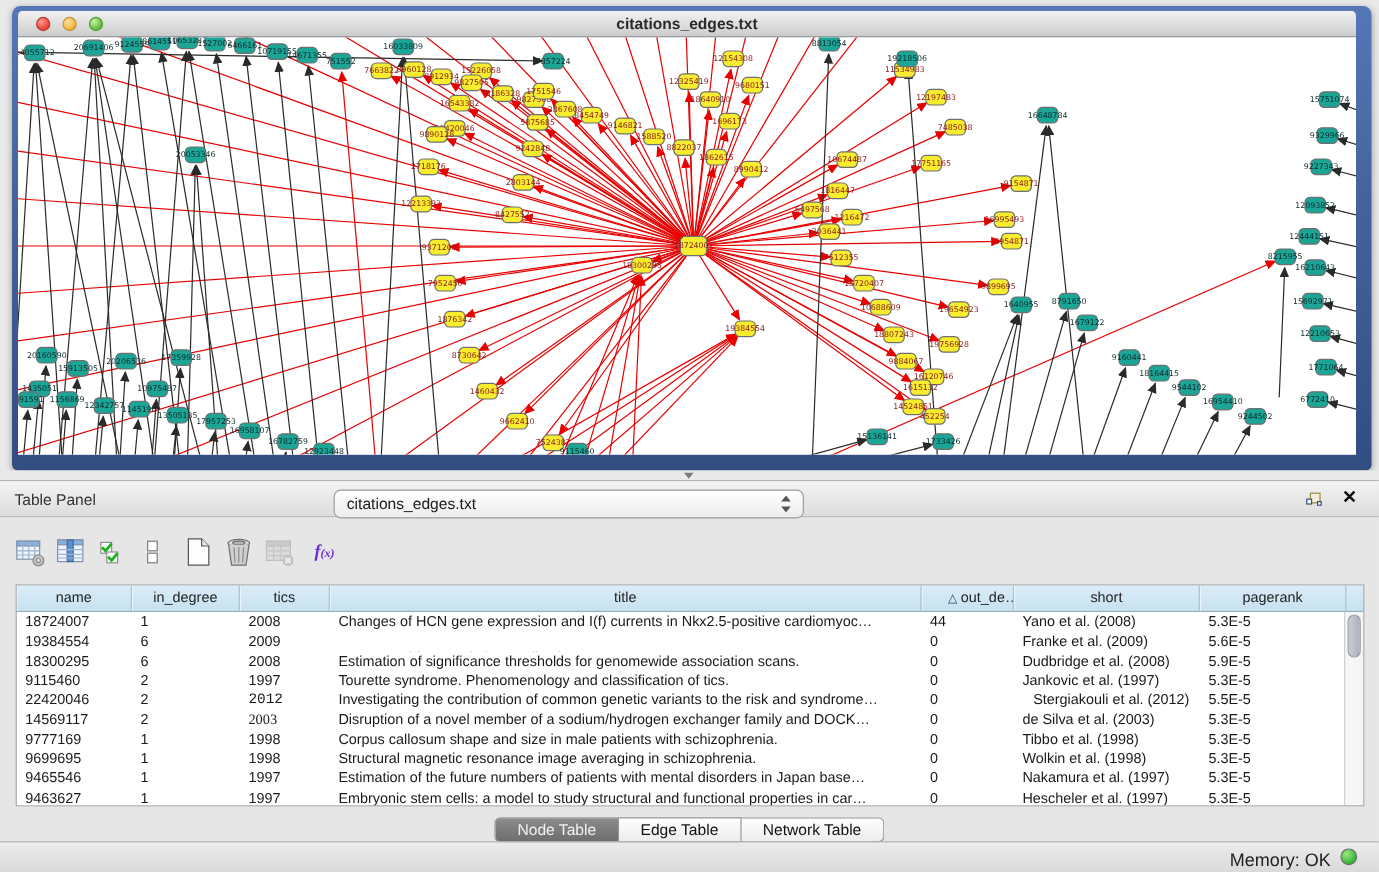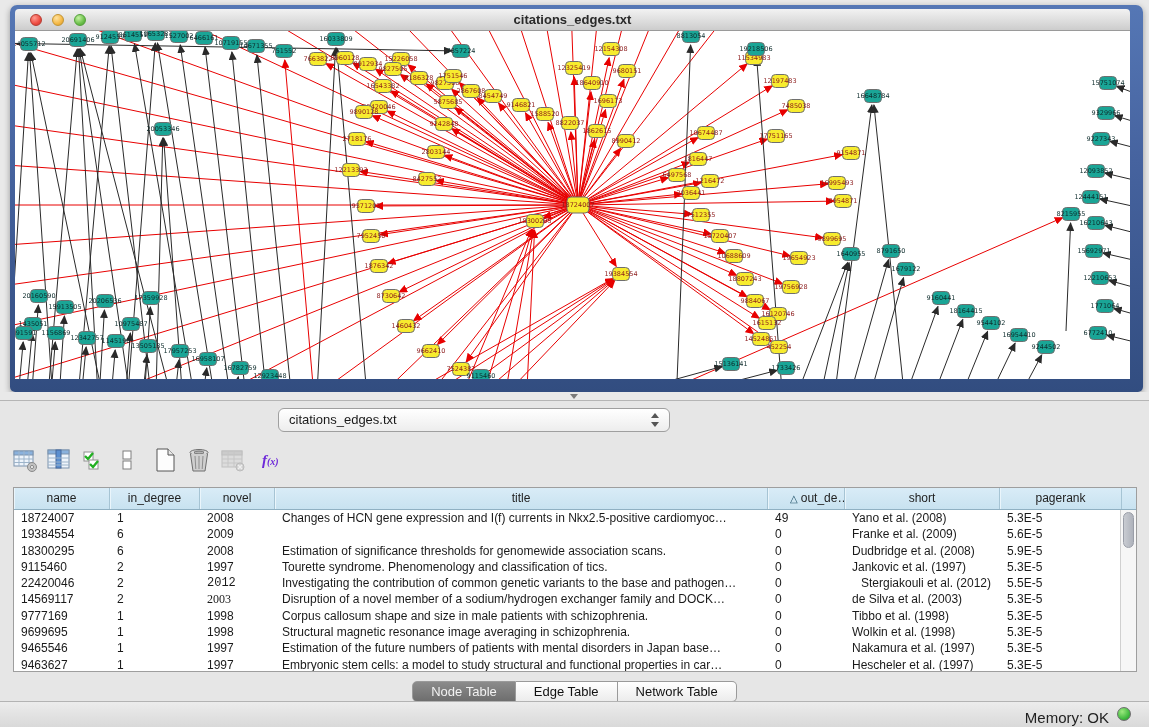--- a/index.html
+++ b/index.html
@@ -744,20 +744,31 @@
         </g>
     </svg>
   </div>
 </div>
 
 <div id="splitter">
   <div id="splitter-handle"></div>
 </div>
 
 <div id="table-panel">
+  <div id="panel-header">
+    <span id="panel-title">Table Panel</span>
+    <span id="float-icon">
+      <svg width="16" height="16" viewBox="0 0 16 16">
+        <rect x="5" y="3" width="8" height="8" fill="#f5f0dc" stroke="#9a8a40"></rect>
+        <rect x="2" y="8" width="4" height="4" fill="#fff" stroke="#334f7d"></rect>
+        <rect x="11" y="10" width="3" height="3" fill="#fff" stroke="#334f7d"></rect>
+      </svg>
+    </span>
+    <span id="close-icon">✕</span>
+  </div>
 
   <div id="toolbar">
     <span class="tbtn">
       <svg width="28" height="28" viewBox="0 0 28 28">
         <rect x="3" y="5" width="19" height="15" fill="#eef4fb" stroke="#7d93ad"></rect>
         <rect x="3" y="5" width="19" height="4" fill="#89b1dd" stroke="#7d93ad"></rect>
         <path d="M3,13h19 M3,16.5h19 M8,5v15 M13,5v15 M18,5v15" stroke="#9db4ca" fill="none"></path>
         <circle cx="21" cy="21" r="4.5" fill="#c2c2c2" stroke="#8a8a8a"></circle>
         <circle cx="21" cy="21" r="1.6" fill="#efefef" stroke="#8a8a8a"></circle>
       </svg>
@@ -812,33 +823,33 @@
 
   <div id="table-select">
     <span>citations_edges.txt</span>
     <span id="select-stepper"></span>
   </div>
 
   <div id="table-wrap">
     <div id="thead">
         <div class="th" style="width: 96px;">name</div>
         <div class="th" style="width: 90px;">in_degree</div>
-        <div class="th" style="width: 75px;">novel</div>
+        <div class="th" style="width: 75px;">tics</div>
         <div class="th" style="width: 493px;">title</div>
         <div class="th" style="width: 77px; padding-left: 22px;"><span class="sort-tri">△</span>out_de…</div>
         <div class="th" style="width: 155px;">short</div>
         <div class="th" style="width: 122px;">pagerank</div>
       </div>
     <div id="tbody">
         <div class="tr">
           <div class="td" style="width: 96px;">18724007</div>
           <div class="td" style="width: 90px;">1</div>
           <div class="td" style="width: 75px;">2008</div>
           <div class="td" style="width: 493px;">Changes of HCN gene expression and I(f) currents in Nkx2.5-positive cardiomyoc…</div>
-          <div class="td" style="width: 77px;">49</div>
+          <div class="td" style="width: 77px;">44</div>
           <div class="td" style="width: 155px;">Yano et al. (2008)</div>
           <div class="td" style="width: 122px;">5.3E-5</div>
         </div>
         <div class="tr">
           <div class="td" style="width: 96px;">19384554</div>
           <div class="td" style="width: 90px;">6</div>
           <div class="td" style="width: 75px;">2009</div>
           <div class="td" style="width: 493px; margin-top: 14px;">Genome-wide association studies in ADHD.</div>
           <div class="td" style="width: 77px;">0</div>
           <div class="td" style="width: 155px;">Franke et al. (2009)</div>
@@ -859,21 +870,21 @@
           <div class="td" style="width: 75px;">1997</div>
           <div class="td" style="width: 493px;">Tourette syndrome. Phenomenology and classification of tics.</div>
           <div class="td" style="width: 77px;">0</div>
           <div class="td" style="width: 155px;">Jankovic et al. (1997)</div>
           <div class="td" style="width: 122px;">5.3E-5</div>
         </div>
         <div class="tr">
           <div class="td" style="width: 96px;">22420046</div>
           <div class="td" style="width: 90px;">2</div>
           <div class="td" style="width: 75px; font-family: Liberation Mono, monospace;">2012</div>
-          <div class="td" style="width: 493px;">Investigating the contribution of common genetic variants to the base and pathogen…</div>
+          <div class="td" style="width: 493px;">Investigating the contribution of common genetic variants to the risk and syndrome…</div>
           <div class="td" style="width: 77px;">0</div>
           <div class="td" style="width: 155px; text-align: center;">Stergiakouli et al. (2012)</div>
           <div class="td" style="width: 122px;">5.5E-5</div>
         </div>
         <div class="tr">
           <div class="td" style="width: 96px;">14569117</div>
           <div class="td" style="width: 90px;">2</div>
           <div class="td" style="width: 75px; font-family: Liberation Serif, serif;">2003</div>
           <div class="td" style="width: 493px;">Disruption of a novel member of a sodium/hydrogen exchanger family and DOCK…</div>
           <div class="td" style="width: 77px;">0</div>

